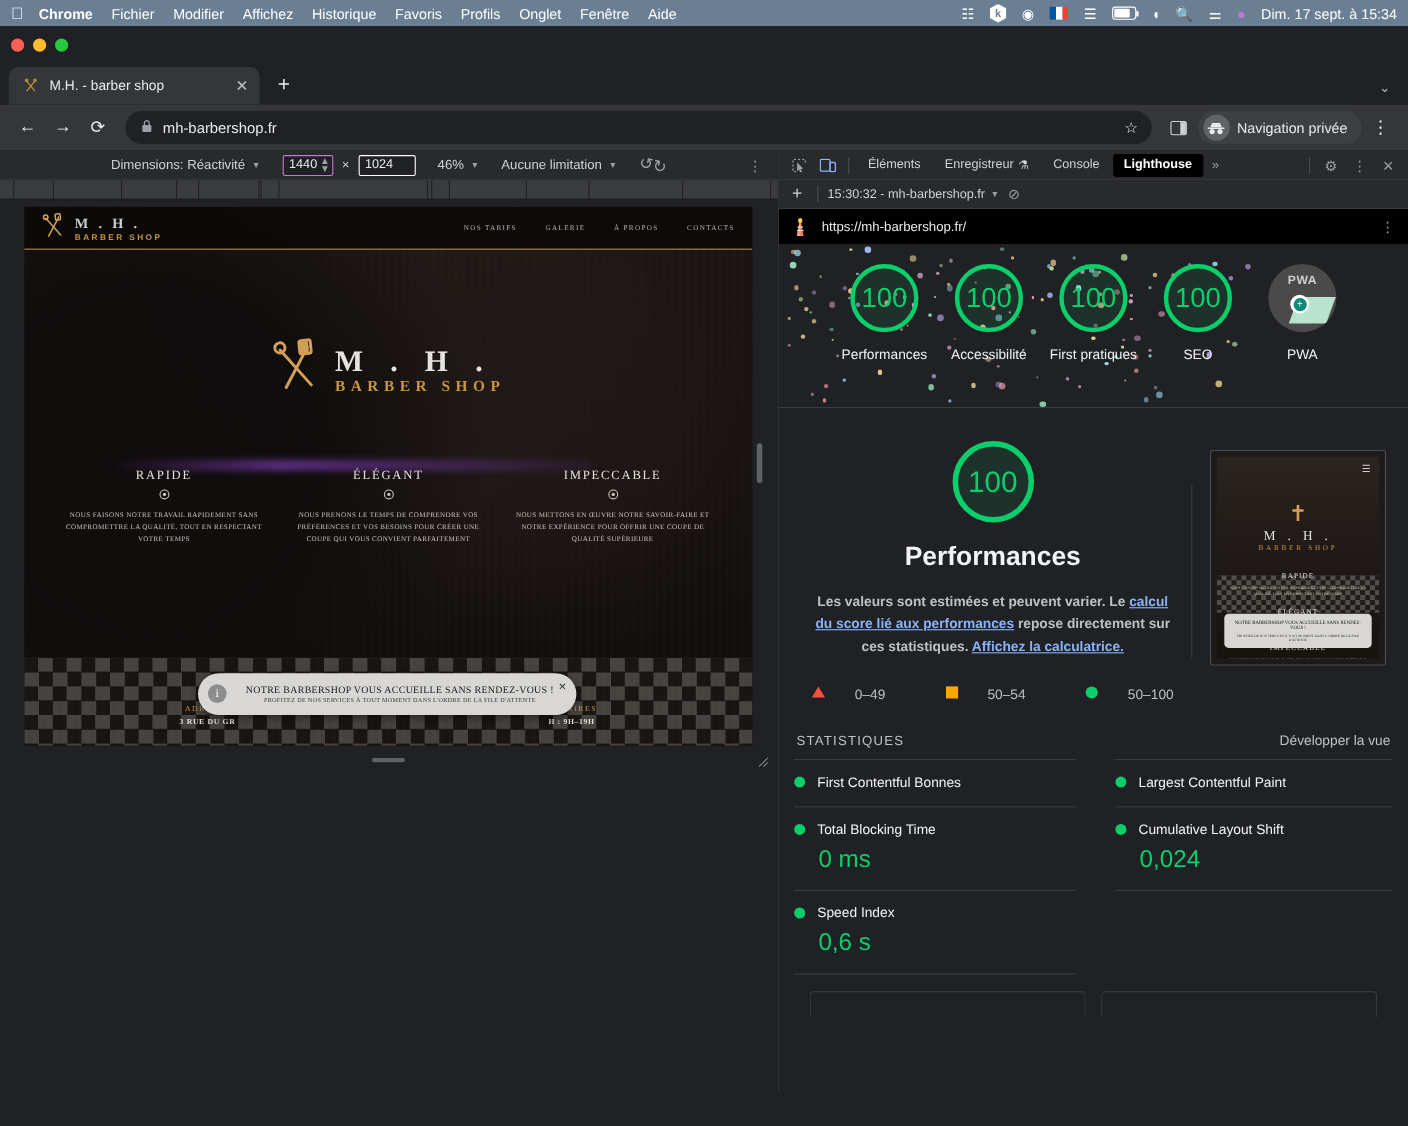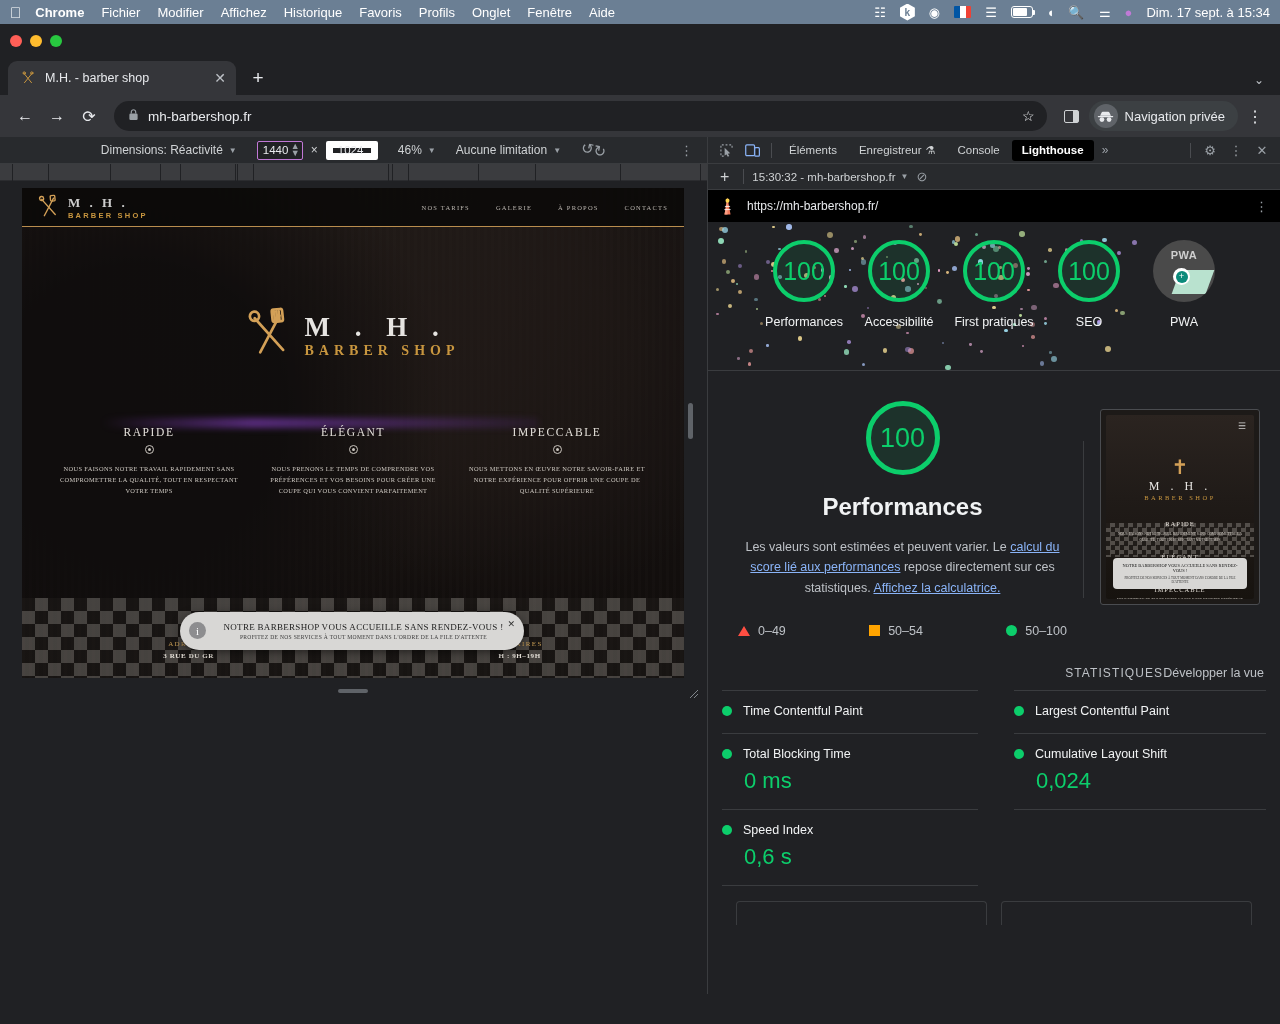--- a/index.html
+++ b/index.html
@@ -84,21 +84,21 @@
   .devbar {
     height: 27px; background: #282a2d; display: flex; align-items: center; justify-content: center;
     color: #cfd2d4; font-size: 12px; gap: 0; position: relative; border-bottom: 1px solid #3a3c3f;
   }
   .devbar .seg { display: flex; align-items: center; gap: 6px; padding: 0 10px; white-space: nowrap; }
   .devbar .caret { font-size: 8px; color: #9aa0a6; }
   .dim-input {
     width: 46px; height: 19px; background: #202124; border: 1px solid #c178d6; border-radius: 2px;
     color: #e8eaed; font-size: 11.5px; display: flex; align-items: center; padding: 0 2px 0 5px;
   }
-  .dim-input.plain { border: 7px solid #ffffff; width: 52px; }
+  .dim-input.plain { border: 1px solid #ffffff; width: 52px; }
   .spinner { margin-left: auto; color: #9aa0a6; font-size: 9px; line-height: 0.8; display: flex; flex-direction: column; }
   .devbar .dots { position: absolute; right: 14px; color: #9aa0a6; font-size: 13px; letter-spacing: 0; }
   .rotate-ic { color: #9aa0a6; font-size: 15px; transform: rotate(12deg); }
 
   .ruler { height: 17px; background: #3b3c3f; position: relative; border-bottom: 1px solid #2b2c2f; }
   .ruler .tick { position: absolute; top: 0; width: 1px; height: 17px; background: #202124; }
 
   .vp-wrap { flex: 1; background: #202124; position: relative; padding-top: 5px; }
   .viewport {
     position: absolute; left: 22px; top: 7px; width: 662px; height: 490px;
@@ -221,25 +221,25 @@
 
   .divider { height: 1px; background: #3a3c3f; }
 
   .perf-block { display: flex; padding: 30px 14px 18px 14px; gap: 0; position: relative; }
   .perf-left { flex: 1; text-align: center; position: relative; padding: 0 12px; }
   .perf-left .bigring {
     width: 74px; height: 74px; border-radius: 50%; border: 5px solid #0cce6b; background: rgba(12,206,107,0.10);
     margin: 0 auto; display: flex; align-items: center; justify-content: center; color: #0cce6b; font-size: 27px;
   }
   .perf-left h2 { color: #f1f3f4; font-size: 24px; margin-top: 18px; font-weight: bold; }
-  .perf-desc { color: #bdc1c6; font-size: 12.5px; line-height: 1.62; margin-top: 16px; padding: 0 4px; }
+  .perf-desc { color: #bdc1c6; font-size: 12.5px; line-height: 1.62; margin-top: 16px; padding: 0 4px; font-weight: bold; }
   .perf-desc a { color: #8ab4f8; text-decoration: underline; }
   .vline { width: 1px; background: #3a3c3f; margin: 40px 16px 40px 0; }
   .legend { display: flex; justify-content: space-between; margin-top: 26px; padding: 0 4px; color: #bdc1c6; font-size: 12.5px; }
-  .legend .li { display: flex; align-items: center; gap: 8px; }
+  .legend .li { display: flex; gap: 27px; }
   .tri { width: 0; height: 0; border-left: 6px solid transparent; border-right: 6px solid transparent; border-bottom: 10px solid #ff4e42; }
   .sq { width: 11px; height: 11px; background: #ffa400; }
   .ci { width: 11px; height: 11px; border-radius: 50%; background: #0cce6b; }
   .thumb {
     width: 160px; height: 196px; border: 1px solid #4a4c50; border-radius: 3px; margin: 8px 6px 0 0;
     overflow: hidden; position: relative; flex: none; background: #1d1a18;
   }
   .thumb .inner { position: absolute; inset: 5px; border-radius: 2px; overflow: hidden;
     background: linear-gradient(180deg,#2b2420 0%, #201b18 45%, #17130f 100%); }
   .thumb .hamb { position: absolute; right: 8px; top: 6px; color: #cfcfcf; font-size: 9px; }
@@ -251,21 +251,21 @@
   .thumb .tsec .th { font-size: 6.5px; letter-spacing: 1px; color: #e0dbd4; font-family: "Liberation Serif", serif; }
   .thumb .tsec .tp { font-size: 3.6px; line-height: 1.7; color: #cdc8c1; padding: 0 10px; margin-top: 4px; font-family: "Liberation Serif", serif; }
   .thumb .tnotif { position: absolute; left: 7px; right: 7px; bottom: 10px; background: #d8d7d5; border-radius: 4px;
                    padding: 5px 6px; text-align: center; }
   .thumb .tnotif .a { font-size: 4.4px; color: #111; font-family: "Liberation Serif", serif; }
   .thumb .tnotif .b { font-size: 3.2px; color: #333; font-family: "Liberation Serif", serif; margin-top: 3px; }
   .thumb .tfloor { position: absolute; left:0; right:0; bottom: 42px; height: 34px;
      background-image: repeating-conic-gradient(#cfcac2 0% 25%, #2a2724 0% 50%); background-size: 9px 9px; opacity: .3; }
 
   .stats { padding: 0 14px; }
-  .stats-head { display: flex; align-items: center; justify-content: flex-end; padding: 10px 2px 10px 2px; }
+  .stats-head { display: flex; align-items: center; justify-content: space-between; padding: 10px 2px 10px 2px; }
   .stats-head .st { color: #bdc1c6; font-size: 12px; letter-spacing: 1.1px; }
   .stats-head .exp { color: #bdc1c6; font-size: 12.5px; }
   .stats-grid { display: flex; flex-wrap: wrap; }
   .metric { width: 50%; padding: 0 16px 0 0; }
   .metric:nth-child(even) { padding: 0 0 0 20px; }
   .metric .box { border-top: 1px solid #3a3c3f; padding: 13px 0 15px 0; }
   .metric .row1 { display: flex; align-items: center; gap: 11px; }
   .metric .dot { width: 10px; height: 10px; border-radius: 50%; background: #0cce6b; flex: none; }
   .metric .name { color: #f1f3f4; font-size: 12.5px; }
   .metric .val { color: #0cce6b; font-size: 22px; margin-top: 7px; margin-left: 22px; }
@@ -801,21 +801,21 @@
         <div class="stats">
           <div class="stats-head">
             <span class="st">STATISTIQUES</span>
             <span class="exp">Développer la vue</span>
           </div>
           <div class="stats-grid">
             <div class="metric">
               <div class="box">
                 <div class="row1">
                     <span class="dot"></span>
-                  <span class="name">Time Contentful Paint</span>
+                  <span class="name">First Contentful Bonnes</span>
                   </div>
               </div>
             </div>
             <div class="metric">
               <div class="box">
                 <div class="row1">
                     <span class="dot"></span>
                   <span class="name">Largest Contentful Paint</span>
                   </div>
               </div>

